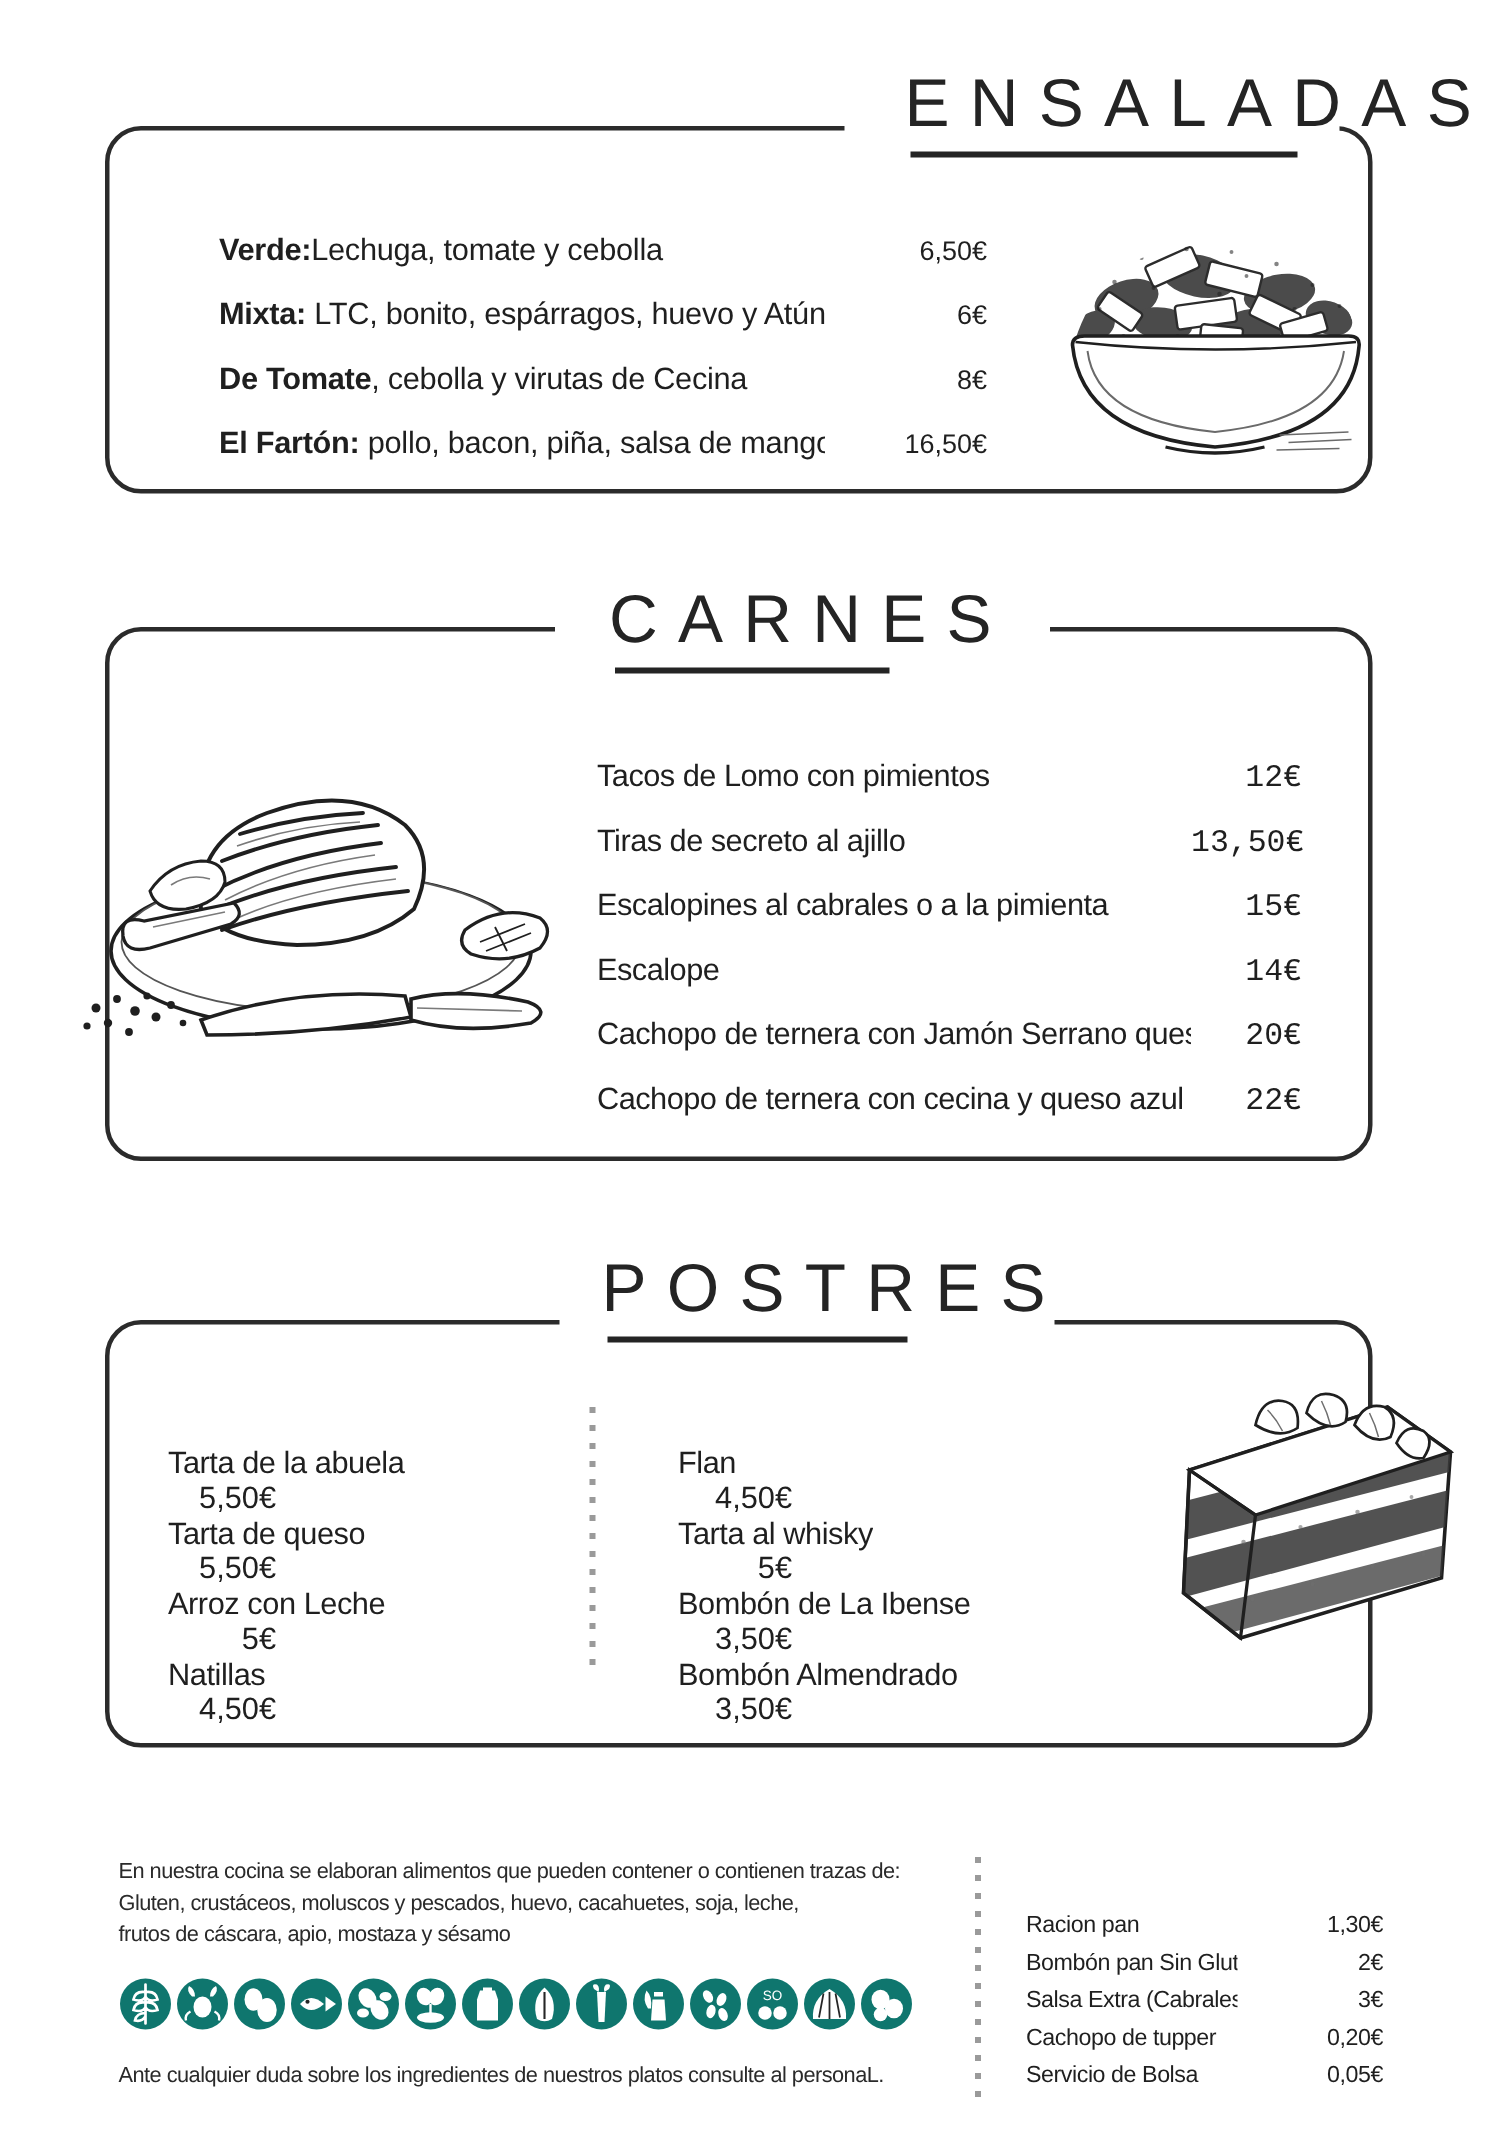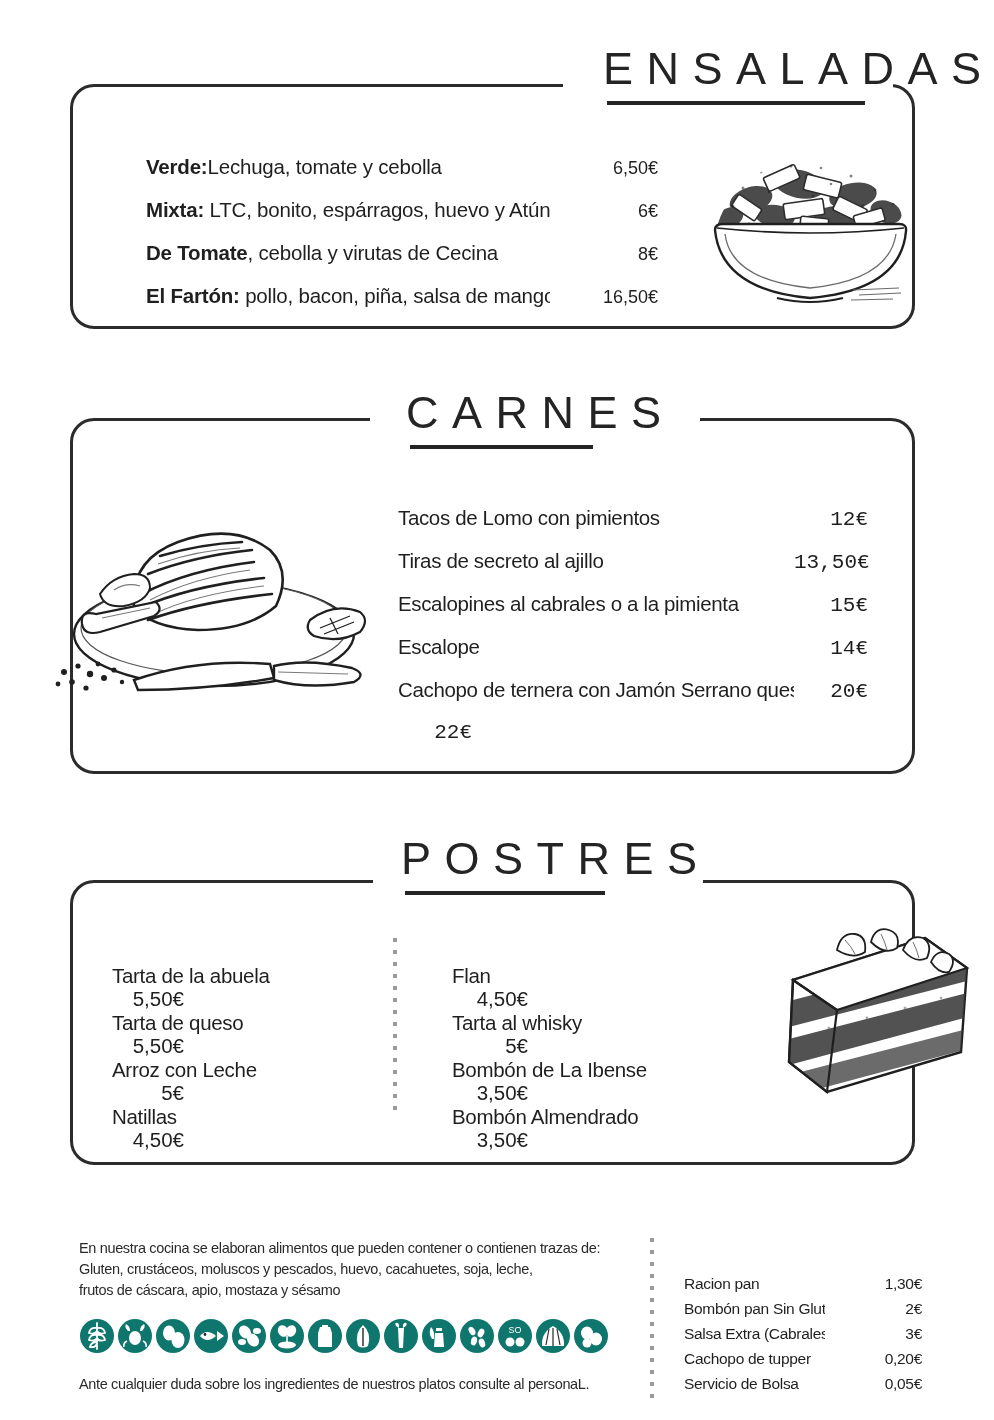--- a/index.html
+++ b/index.html
@@ -266,20 +266,21 @@
       </div>
       <div class="row">
         <div class="nm">Escalope</div>
         <div class="pr">14€</div>
       </div>
       <div class="row">
         <div class="nm">Cachopo de ternera con Jamón Serrano queso</div>
         <div class="pr">20€</div>
       </div>
       <div class="row">
+        <div class="nm">Cachopo de ternera con cecina y queso azul</div>
         <div class="pr">22€</div>
       </div>
     </div>
 
   <div class="illus" id="illus-steak" style="left:38px; top:498px; width:345px; height:212px;">
     <svg width="345" height="212" viewBox="0 0 345 212">
 
       <ellipse cx="176" cy="136" rx="140" ry="52" fill="#ffffff" stroke="#1f1f1f" stroke-width="2.4"></ellipse>
       <ellipse cx="176" cy="130" rx="133" ry="46" fill="#ffffff" stroke="#555" stroke-width="1.2"></ellipse>
 

